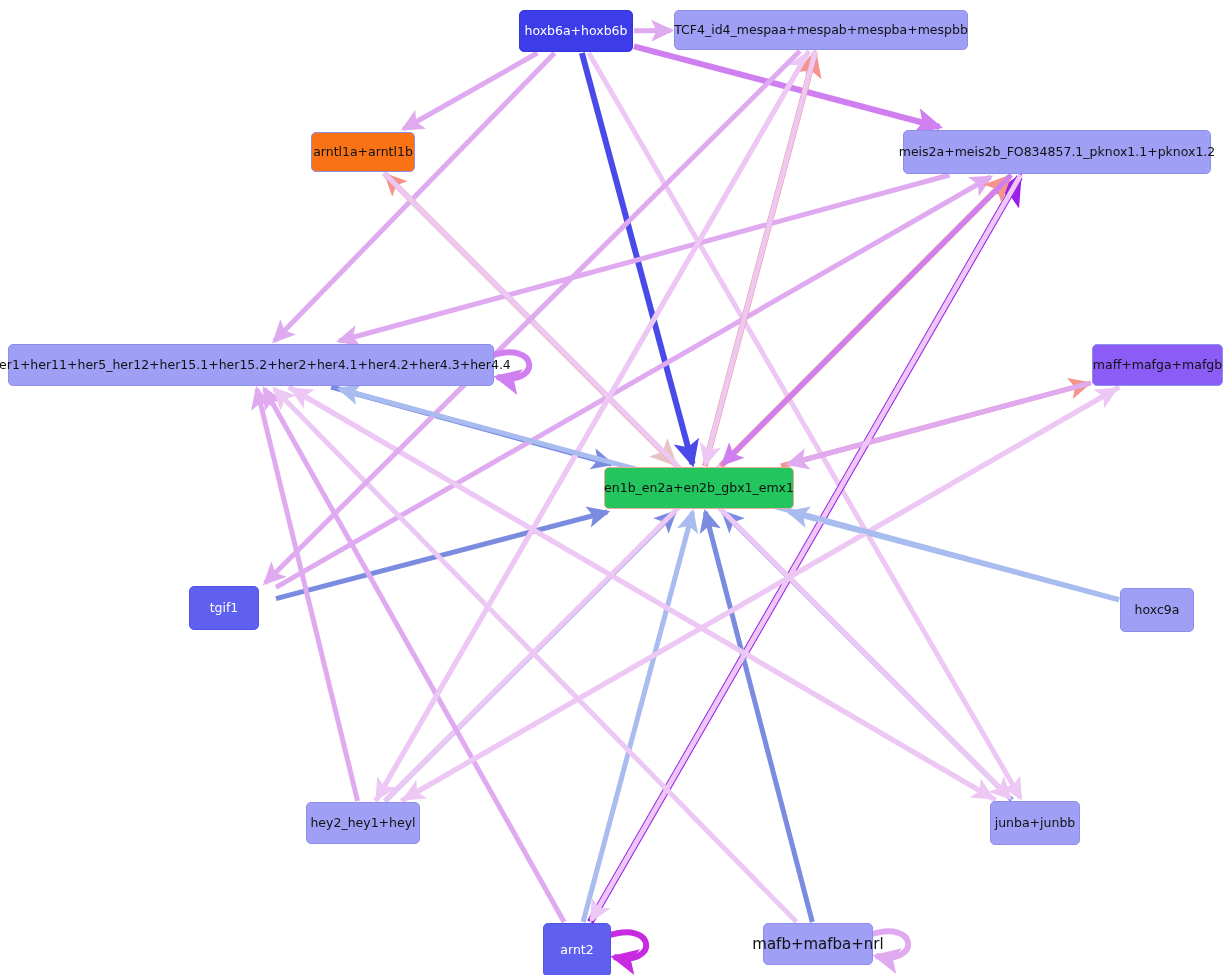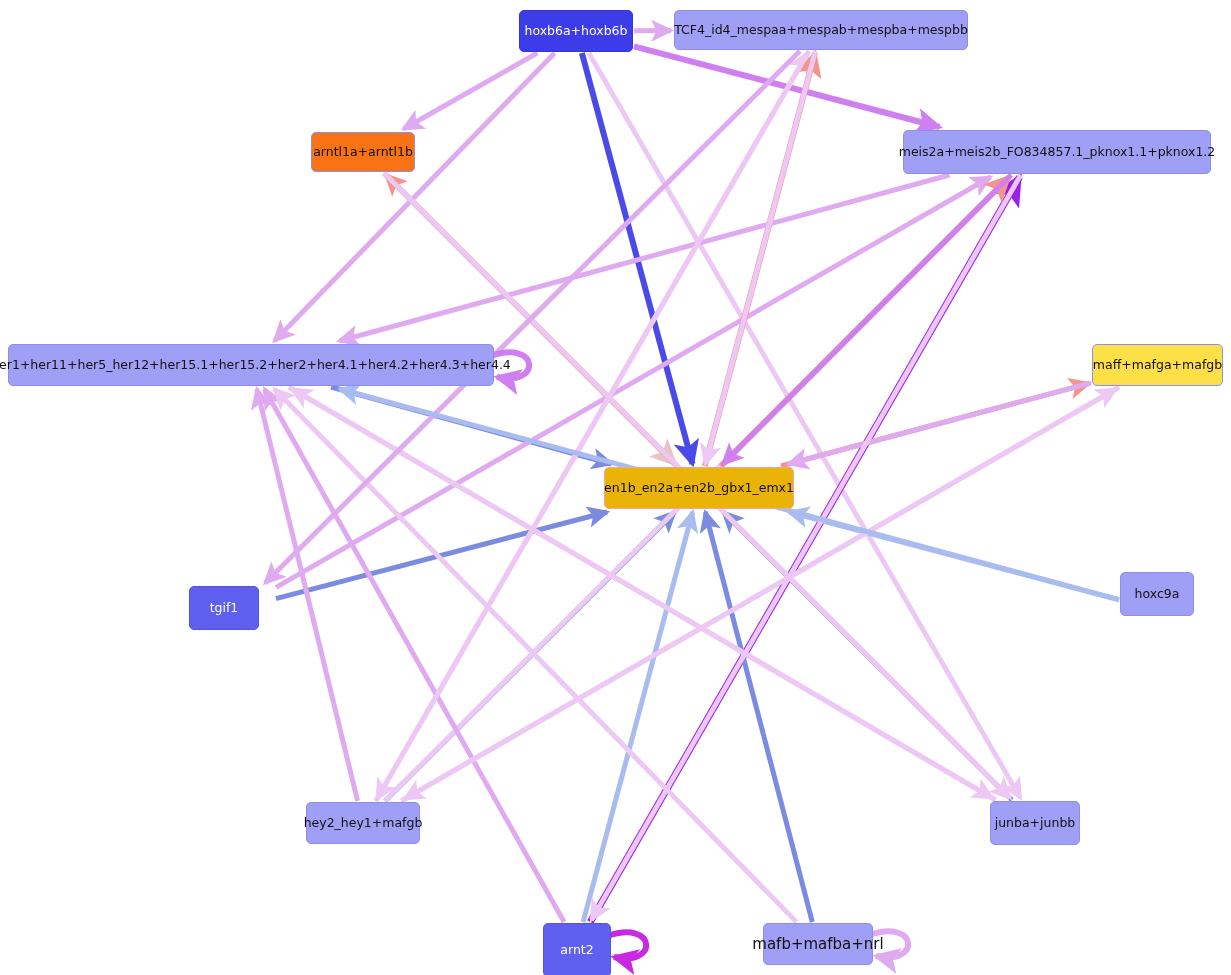--- a/index.html
+++ b/index.html
@@ -100,34 +100,34 @@
     </div>
     <div class="node" style="left: 311px; top: 132px; width: 104px; height: 40px; background: #f97316; border: 1px solid rgb(141, 142, 235); color: rgb(17, 17, 17); font-size: 12.5px;">
       <span class="node-label">arntl1a+arntl1b</span>
     </div>
     <div class="node" style="left: 880px; top: 130px; width: 308px; height: 44px; background: rgb(159, 160, 245); border: 1px solid rgb(141, 142, 235); color: rgb(17, 17, 17); font-size: 12.5px; margin-left: 23px;">
       <span class="node-label">meis2a+meis2b_FO834857.1_pknox1.1+pknox1.2</span>
     </div>
     <div class="node" style="left: 8px; top: 344px; width: 486px; height: 42px; background: rgb(159, 160, 245); border: 1px solid rgb(141, 142, 235); color: rgb(17, 17, 17); font-size: 12.5px;">
       <span class="node-label">her1+her11+her5_her12+her15.1+her15.2+her2+her4.1+her4.2+her4.3+her4.4</span>
     </div>
-    <div class="node" style="left: 1092px; top: 344px; width: 131px; height: 42px; background: #fde047; border: 1px solid rgb(141, 142, 235); color: rgb(17, 17, 17); font-size: 12.5px;">
+    <div class="node" style="left: 1092px; top: 344px; width: 131px; height: 42px; background: #8b5cf6; border: 1px solid rgb(141, 142, 235); color: rgb(17, 17, 17); font-size: 12.5px;">
       <span class="node-label">maff+mafga+mafgb</span>
     </div>
-    <div class="node" style="left: 604px; top: 467px; width: 190px; height: 42px; background: #eab308; border: 1px solid rgb(240, 167, 156); color: rgb(17, 17, 17); font-size: 12.5px;">
+    <div class="node" style="left: 604px; top: 467px; width: 190px; height: 42px; background: #22c55e; border: 1px solid rgb(240, 167, 156); color: rgb(17, 17, 17); font-size: 12.5px;">
       <span class="node-label">en1b_en2a+en2b_gbx1_emx1</span>
     </div>
     <div class="node" style="left: 189px; top: 586px; width: 70px; height: 44px; background: rgb(96, 96, 240); border: 1px solid rgb(84, 84, 228); color: rgb(255, 255, 255); font-size: 12.5px;">
       <span class="node-label">tgif1</span>
     </div>
-    <div class="node" style="left: 1120px; top: 572px; width: 74px; height: 44px; background: rgb(159, 160, 245); border: 1px solid rgb(141, 142, 235); color: rgb(17, 17, 17); font-size: 12.5px;">
+    <div class="node" style="left: 1120px; top: 588px; width: 74px; height: 44px; background: rgb(159, 160, 245); border: 1px solid rgb(141, 142, 235); color: rgb(17, 17, 17); font-size: 12.5px;">
       <span class="node-label">hoxc9a</span>
     </div>
     <div class="node" style="left: 306px; top: 802px; width: 114px; height: 42px; background: rgb(159, 160, 245); border: 1px solid rgb(141, 142, 235); color: rgb(17, 17, 17); font-size: 12.5px;">
-      <span class="node-label">hey2_hey1+mafgb</span>
+      <span class="node-label">hey2_hey1+heyl</span>
     </div>
     <div class="node" style="left: 990px; top: 801px; width: 90px; height: 44px; background: rgb(159, 160, 245); border: 1px solid rgb(141, 142, 235); color: rgb(17, 17, 17); font-size: 12.5px;">
       <span class="node-label">junba+junbb</span>
     </div>
     <div class="node" style="left: 543px; top: 923px; width: 68px; height: 54px; background: rgb(96, 96, 240); border: 1px solid rgb(84, 84, 228); color: rgb(255, 255, 255); font-size: 12.5px;">
       <span class="node-label">arnt2</span>
     </div>
     <div class="node" style="left: 763px; top: 923px; width: 110px; height: 42px; background: rgb(159, 160, 245); border: 1px solid rgb(141, 142, 235); color: rgb(17, 17, 17); font-size: 15px;">
       <span class="node-label">mafb+mafba+nrl</span>
     </div>

